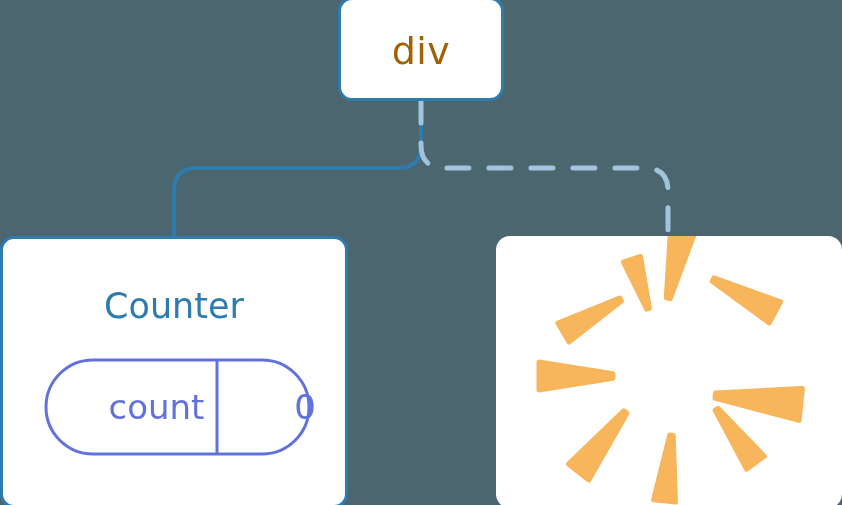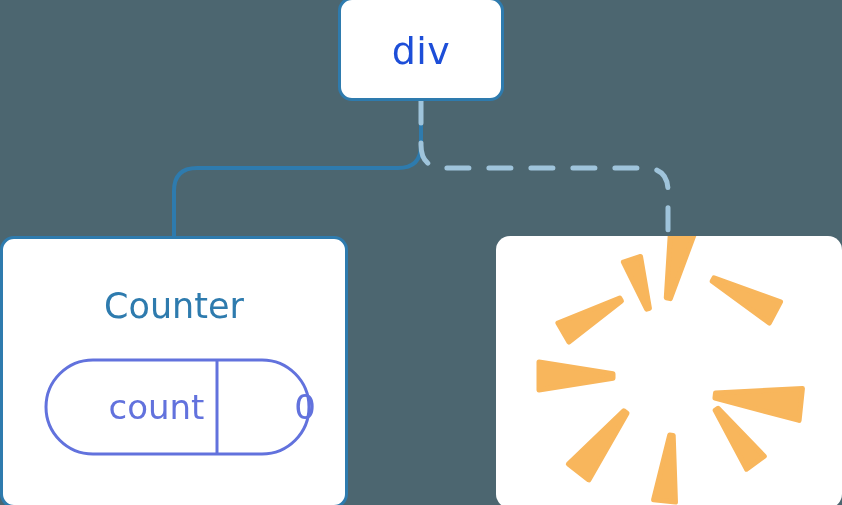--- a/index.html
+++ b/index.html
@@ -40,21 +40,21 @@
     top: -3px;
     width: 166px;
     height: 104px;
     border-radius: 14px;
     display: flex;
     align-items: center;
     justify-content: center;
   }
   #node-div .node-title {
     font-size: 38px;
-    color: #1d4ed8;
+    color: #a16207;
     letter-spacing: 0.5px;
     line-height: 1;
     padding-top: 4px;
   }
 
   #node-counter {
     left: 0px;
     top: 236px;
     width: 348px;
     height: 272px;

